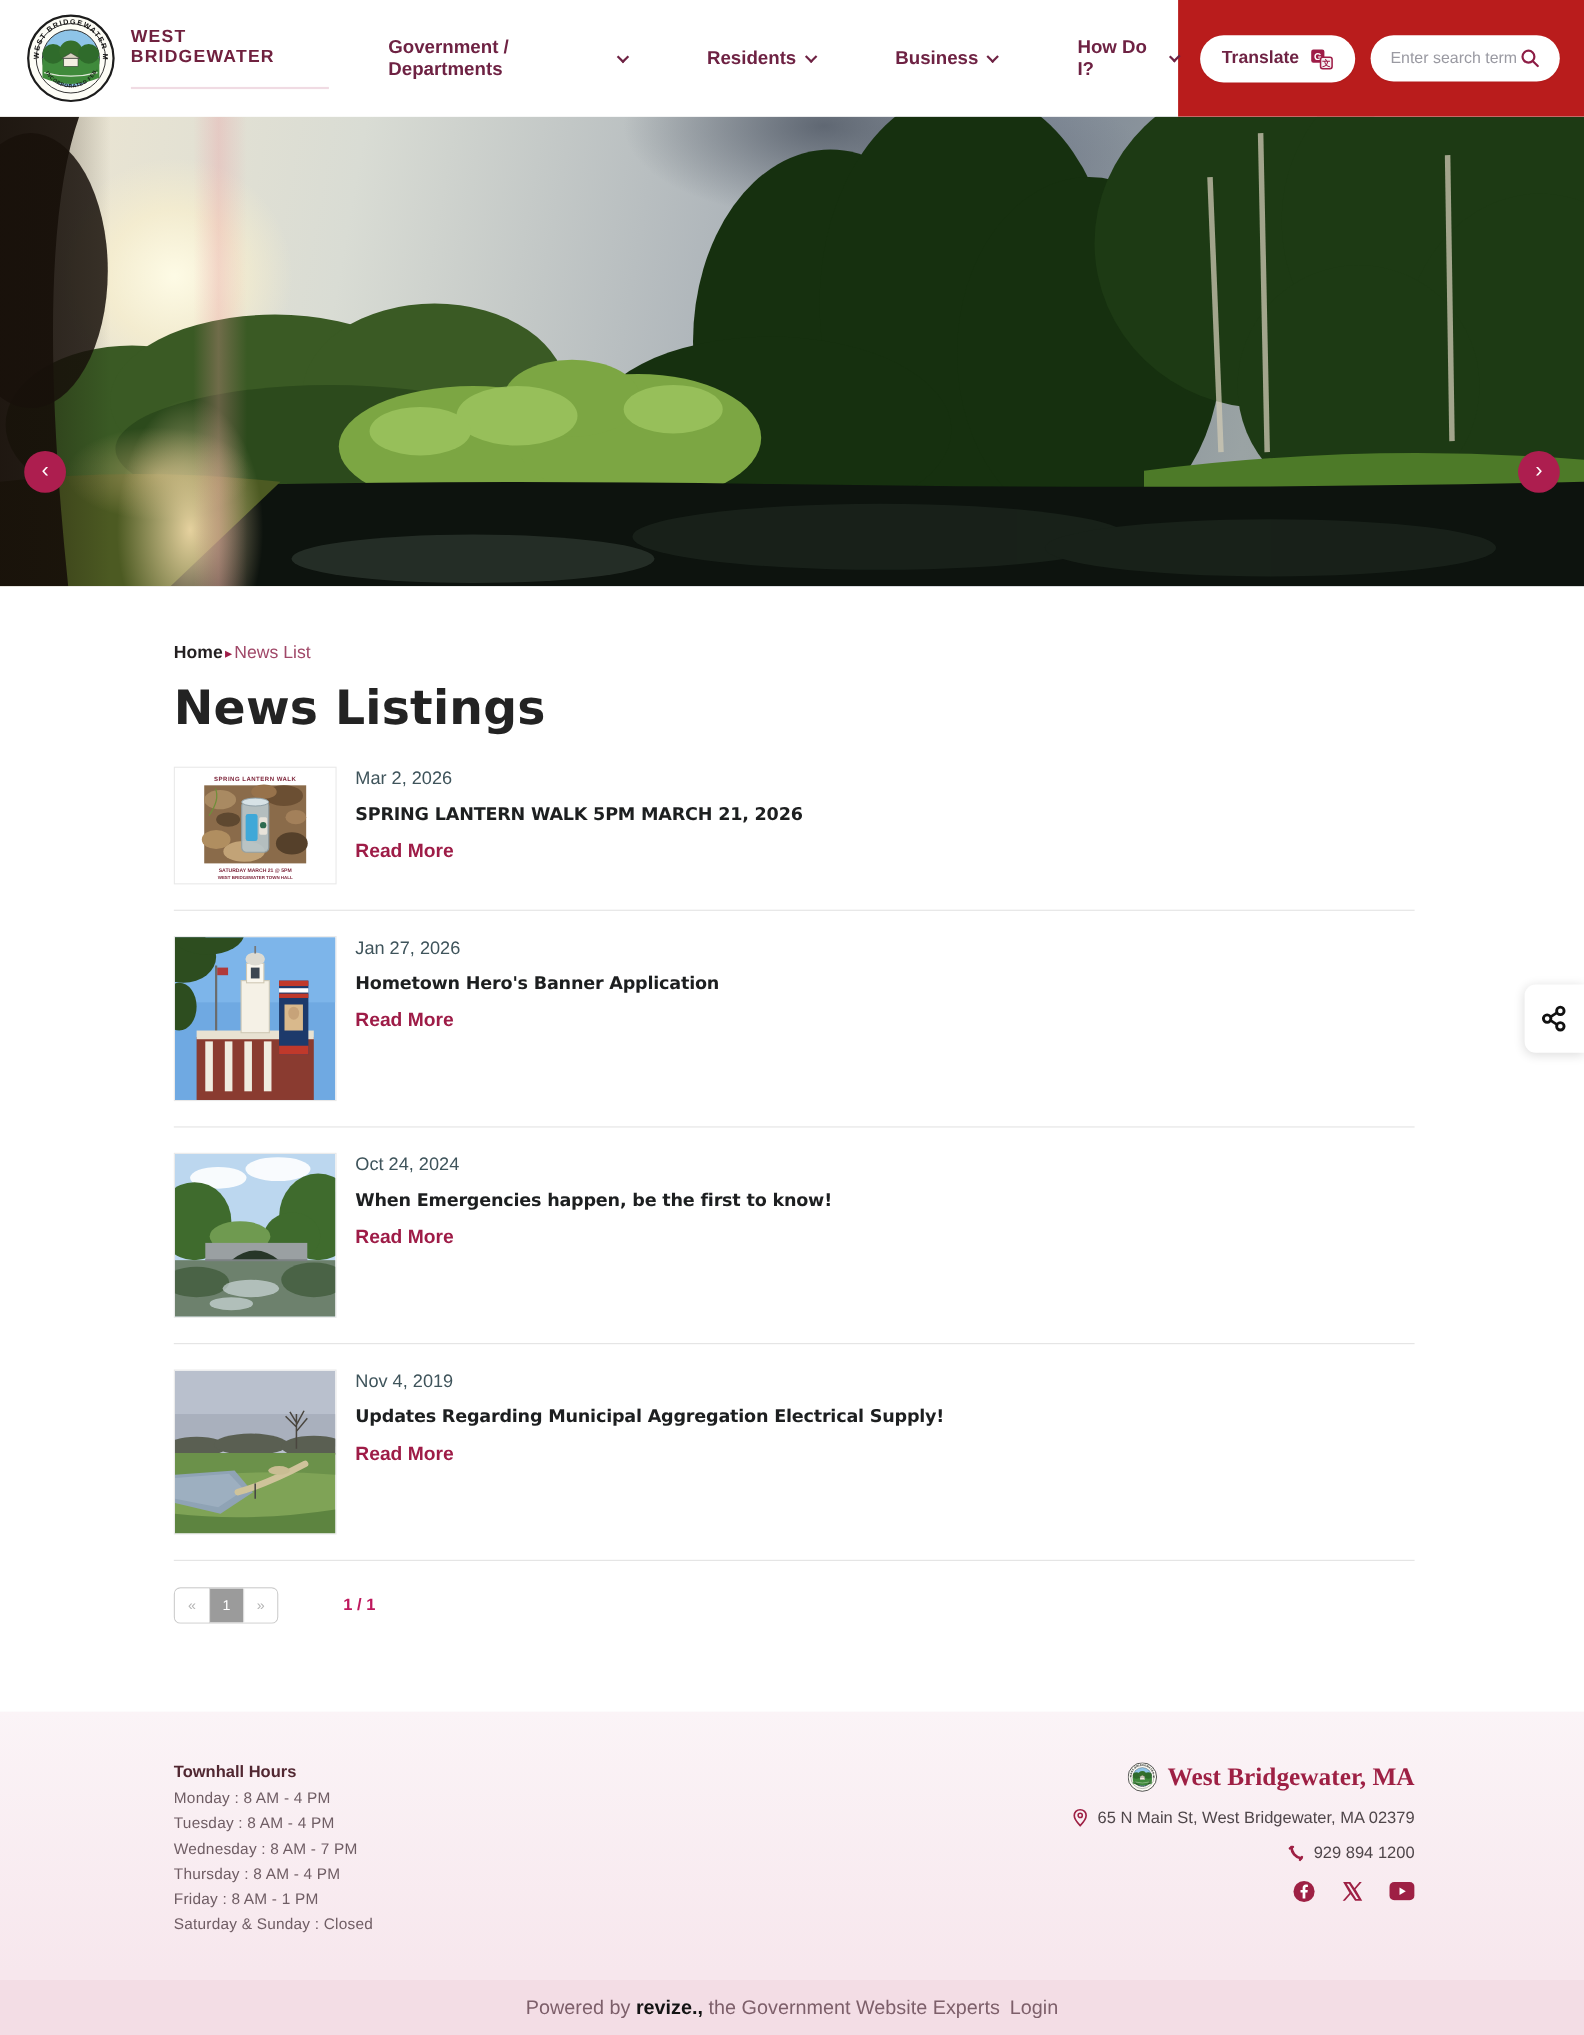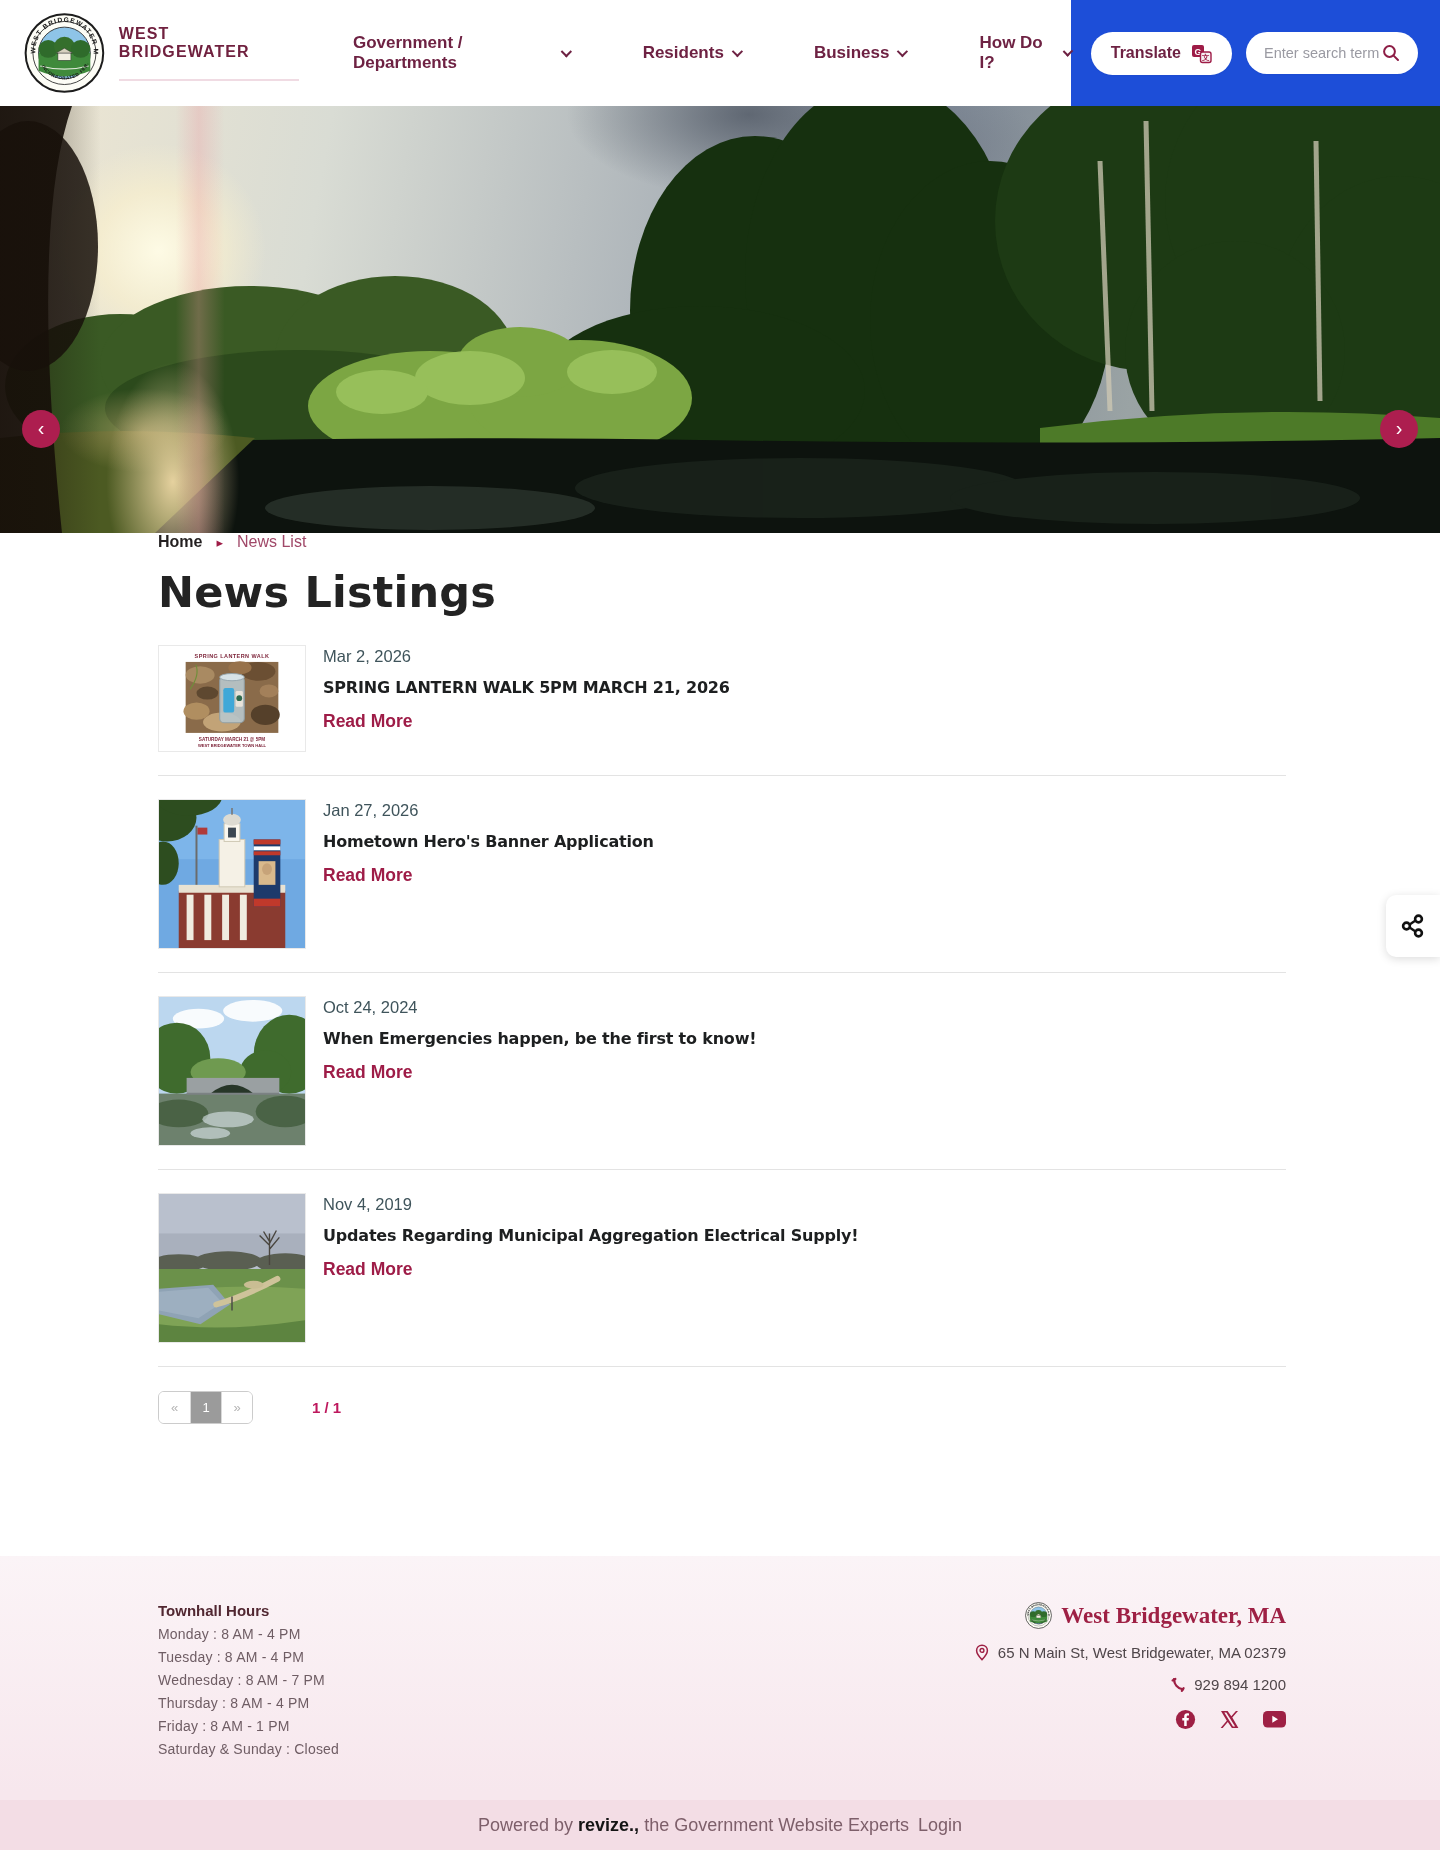--- a/index.html
+++ b/index.html
@@ -8,21 +8,21 @@
   a { text-decoration:none; }
 
   
   .site-header { height:106px; background:#ffffff; display:flex; align-items:center; padding-left:24px; position:relative; z-index:10; }
   .brand-area { display:flex; align-items:center; gap:14px; }
   .seal { width:84px; height:84px; display:block; }
   .brand-text { font-size:16px; font-weight:800; letter-spacing:1.1px; color:#70213f; padding-bottom:18px; border-bottom:2px solid #f0dbe3; }
   .main-nav { display:flex; align-items:center; margin-left:54px; gap:74px; }
   .nav-item { display:flex; align-items:center; gap:8px; color:#6e2243; font-size:17px; font-weight:600; cursor:pointer; }
   .chev { width:8px; height:8px; border-right:2px solid #6e2243; border-bottom:2px solid #6e2243; transform:rotate(45deg) translateY(-2px); display:inline-block; }
-  .header-right { margin-left:auto; height:100%; background:#1d4ed8; display:flex; align-items:center; gap:14px; padding:0 22px 0 20px; }
+  .header-right { margin-left:auto; height:100%; background:#b91c1c; display:flex; align-items:center; gap:14px; padding:0 22px 0 20px; }
   .translate-btn { display:flex; align-items:center; gap:10px; background:#ffffff; border:none; border-radius:22px; padding:11px 20px; color:#6e2243; font-size:16px; font-weight:600; cursor:pointer; box-shadow:0 1px 2px rgba(0,0,0,.04); }
   .search-pill { display:flex; align-items:center; background:#ffffff; border-radius:22px; padding:0 14px 0 18px; height:42px; width:172px; box-shadow:0 1px 2px rgba(0,0,0,.04); }
   .search-pill input { border:none; outline:none; width:118px; font-size:14.5px; color:#5a5a5a; background:transparent; font-family:inherit; }
   .search-pill input::placeholder { color:#9a9aa2; }
   .search-btn { background:none; border:none; cursor:pointer; display:flex; padding:0; }
 
   
   .hero { position:relative; height:427px; overflow:hidden;
           background:linear-gradient(100deg,#efe7d2 0%,#d9dcd4 22%,#aeb5ba 45%,#7d8795 62%,#9aa3a4 78%,#8b958f 100%); }
   .hero-layer { position:absolute; inset:0; }
@@ -34,21 +34,21 @@
                            radial-gradient(ellipse 120px 60px at 10% 76%, rgba(220,190,130,.5), rgba(220,190,130,0) 70%); }
   .flare { background:linear-gradient(90deg, rgba(236,150,160,0) 12.2%, rgba(236,150,160,.30) 13.8%, rgba(236,150,160,0) 15.6%); }
   .vignette-left { background:linear-gradient(90deg, rgba(24,16,10,.55), rgba(24,16,10,0) 7%); }
   .carousel-btn { position:absolute; top:304px; width:38px; height:38px; border-radius:50%; border:none; background:#ad1e4f; color:#ffffff; font-size:20px; line-height:36px; cursor:pointer; z-index:6; display:flex; align-items:center; justify-content:center; padding-bottom:2px; }
   .carousel-prev { left:22px; }
   .carousel-next { right:22px; }
 
   
   .main-area { height:1023px; background:#ffffff; overflow:hidden; }
   .container { width:1128px; margin:0 158px 0 158px; }
-  .breadcrumb { display:flex; align-items:center; gap:14px; font-size:16px; }
+  .breadcrumb { padding-top:52px; display:flex; align-items:center; gap:2px; font-size:16px; }
   .crumb-home { color:#231f20; font-weight:700; }
   .crumb-arrow { color:#9e1c47; font-size:13px; }
   .crumb-current { color:#a04868; }
   .page-title { margin-top:16px; font-size:43px; font-weight:800; color:#232323; letter-spacing:.2px; font-family:"DejaVu Sans","Liberation Sans",sans-serif; }
   .news-list { margin-top:28px; }
   .news-item { display:flex; gap:17px; padding:23px 0; border-bottom:1px solid #e3e3e3; }
   .news-item:first-child { padding-top:0; }
   .thumb { width:148px; flex:0 0 148px; height:150px; border:1px solid #e9e9e9; overflow:hidden; cursor:pointer; background:#fff; }
   .thumb.h145 { height:107px; }
   .thumb svg { width:100%; height:100%; display:block; }

